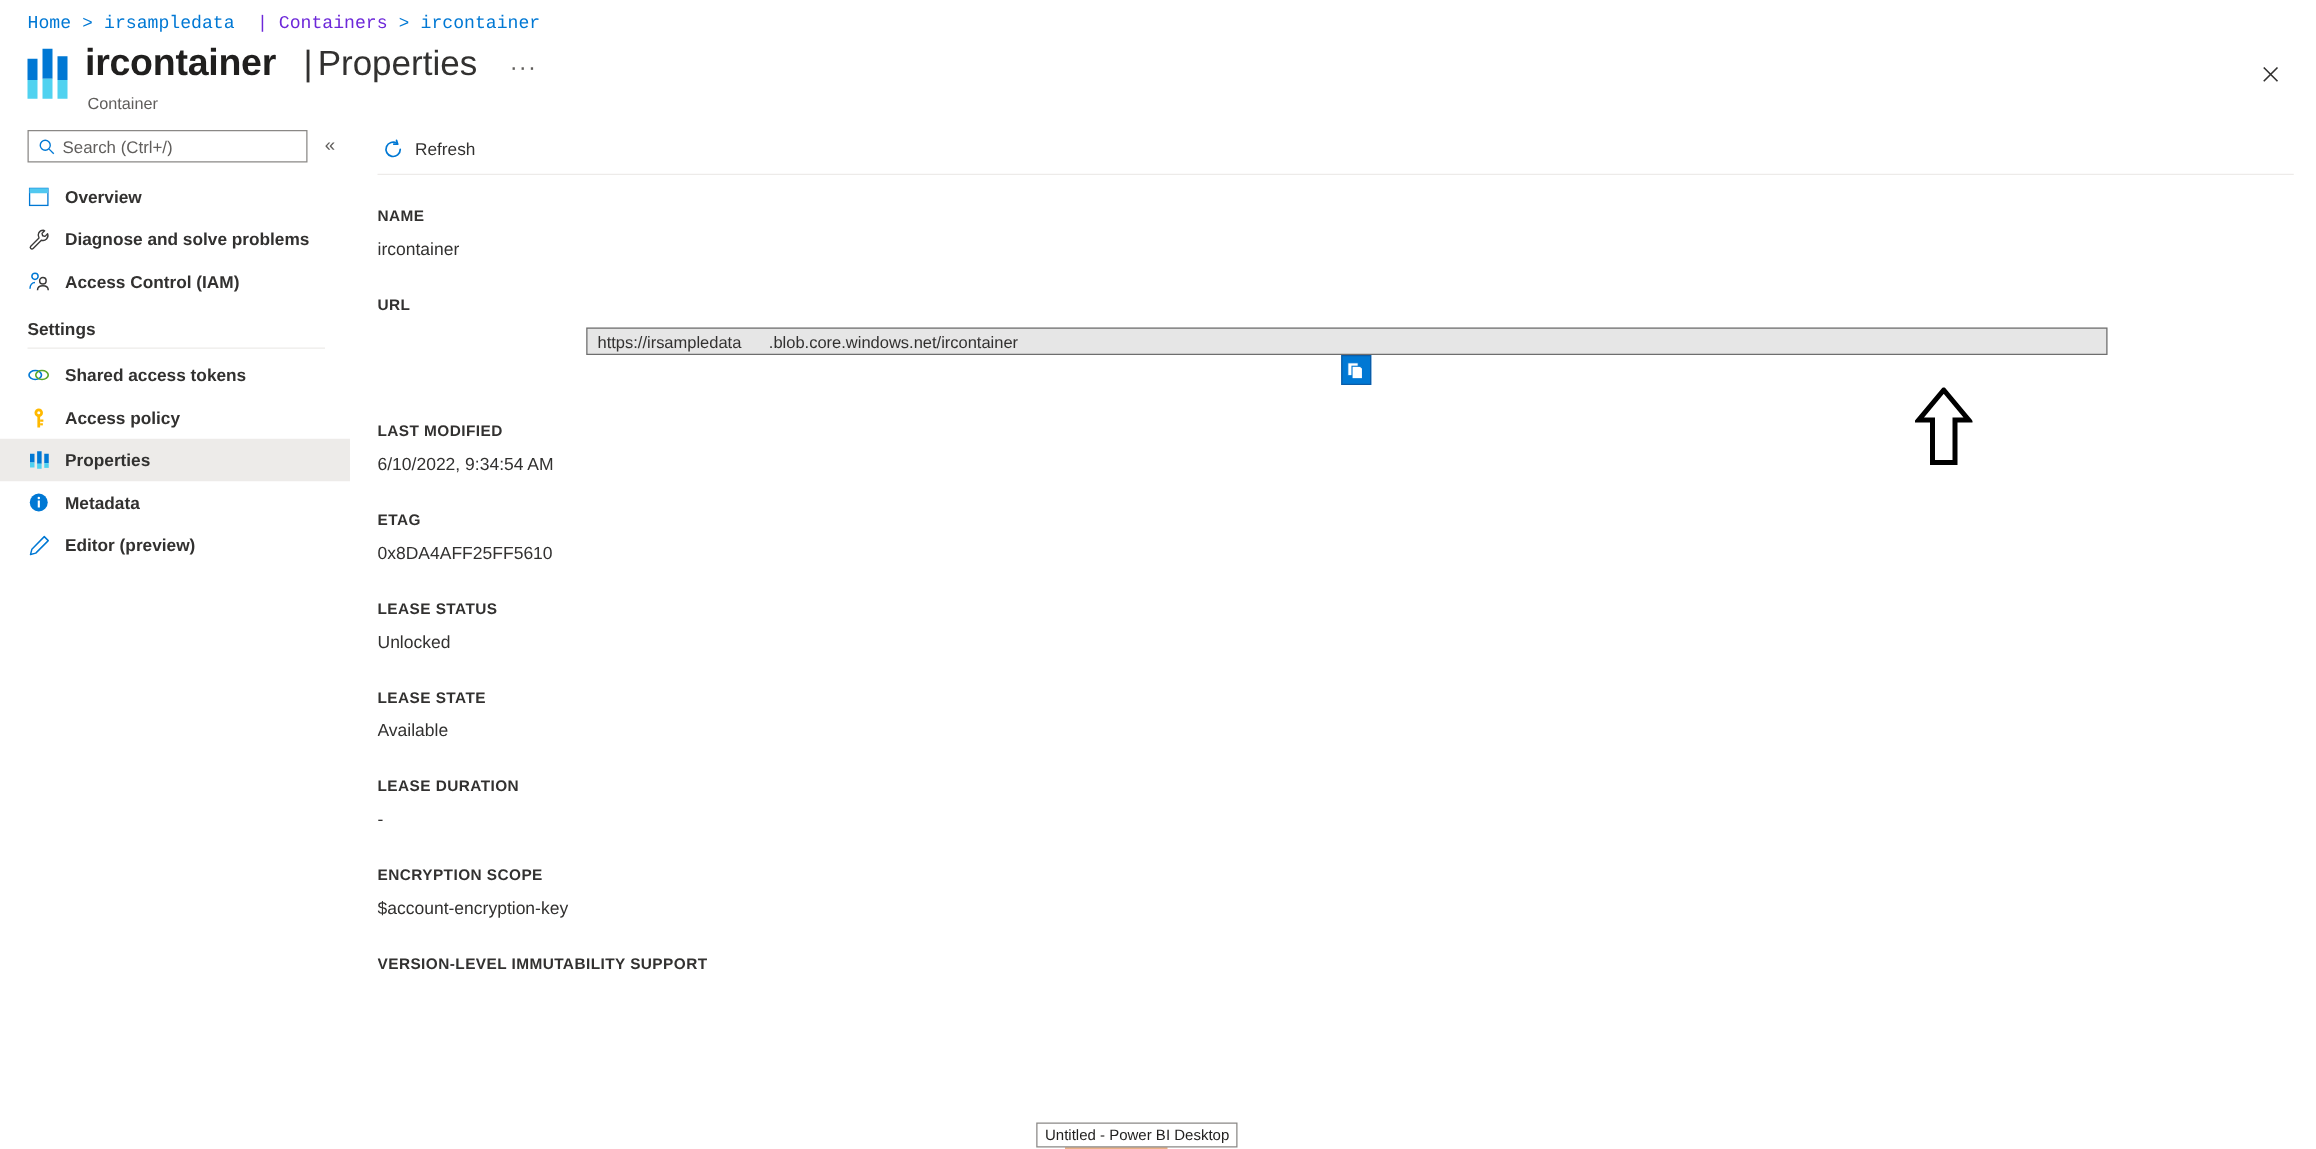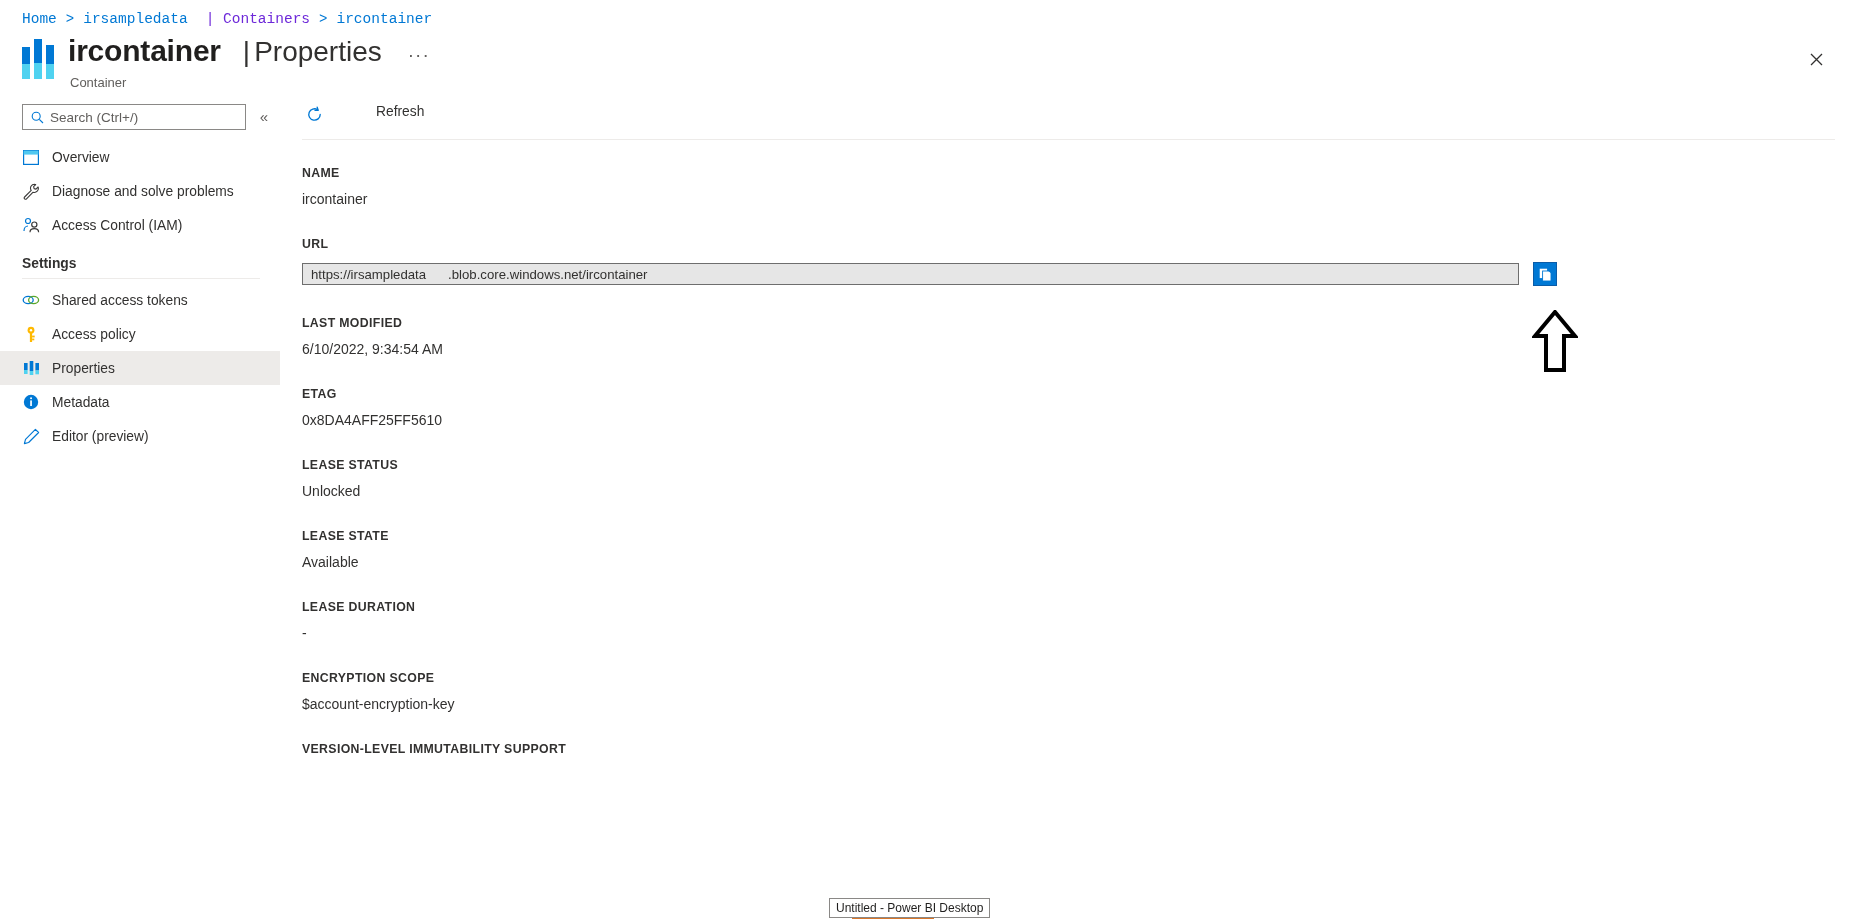--- a/index.html
+++ b/index.html
@@ -94,41 +94,40 @@
     width:18px;text-align:center;
   }
 
   .nav-list{margin-top:10px;}
   .nav-item{
     height:34px;display:flex;align-items:center;
     padding-left:22px;cursor:pointer;box-sizing:border-box;
   }
   .nav-item.selected{background:#edebe9;}
   .nav-ico{width:18px;height:18px;margin-right:12px;flex:none;display:flex;align-items:center;justify-content:center;}
-  .nav-lbl{font-size:13.8px;color:#323130;white-space:nowrap;}
+  .nav-lbl{font-size:13.8px;color:#323130;white-space:nowrap;font-weight:bold;}
 
   .nav-group{
     margin:14px 0 2px 22px;
     font-size:13.8px;font-weight:600;color:#323130;
   }
   .nav-rule{
     margin:7px 0 4px 22px;width:238px;height:1px;background:#edebe9;
   }
 
   
   .main{
     position:absolute;left:302px;top:100px;right:0;bottom:0;
   }
   .cmdbar{
     height:38px;display:flex;align-items:center;
   }
   .cmd-btn{
-    display:flex;height:30px;padding:0 8px 0 2px;
+    display:flex;align-items:center;height:30px;padding:0 8px 0 2px;
     cursor:pointer;
-    gap:44px;
   }
   .cmd-ico{width:20px;height:20px;margin-right:8px;display:flex;align-items:center;justify-content:center;}
   .cmd-lbl{font-size:13.8px;color:#323130;}
   .cmd-rule{
     height:1px;background:#edebe9;width:1533px;margin-top:1px;
   }
 
   .props{
     padding-top:26px;
     height:760px;
@@ -139,21 +138,21 @@
   .prop-label{
     font-size:12.3px;font-weight:700;color:#323130;
     letter-spacing:.35px;text-transform:uppercase;
     margin-bottom:11px;
   }
   .prop-value{
     font-size:14px;color:#323130;font-weight:400;
   }
 
   
-  .url-row{display:flex;align-items:center;}
+  .url-row{display:flex;align-items:center;flex-direction:column;}
   .url-field{
     width:1217px;height:22px;
     background:#e6e6e6;border:1px solid #6e6e6e;
     display:flex;align-items:center;
     padding:0 8px;box-sizing:border-box;
     font-size:13.2px;color:#323130;
     cursor:text;
   }
   .url-host{}
   .url-gap{display:inline-block;width:22px;}

